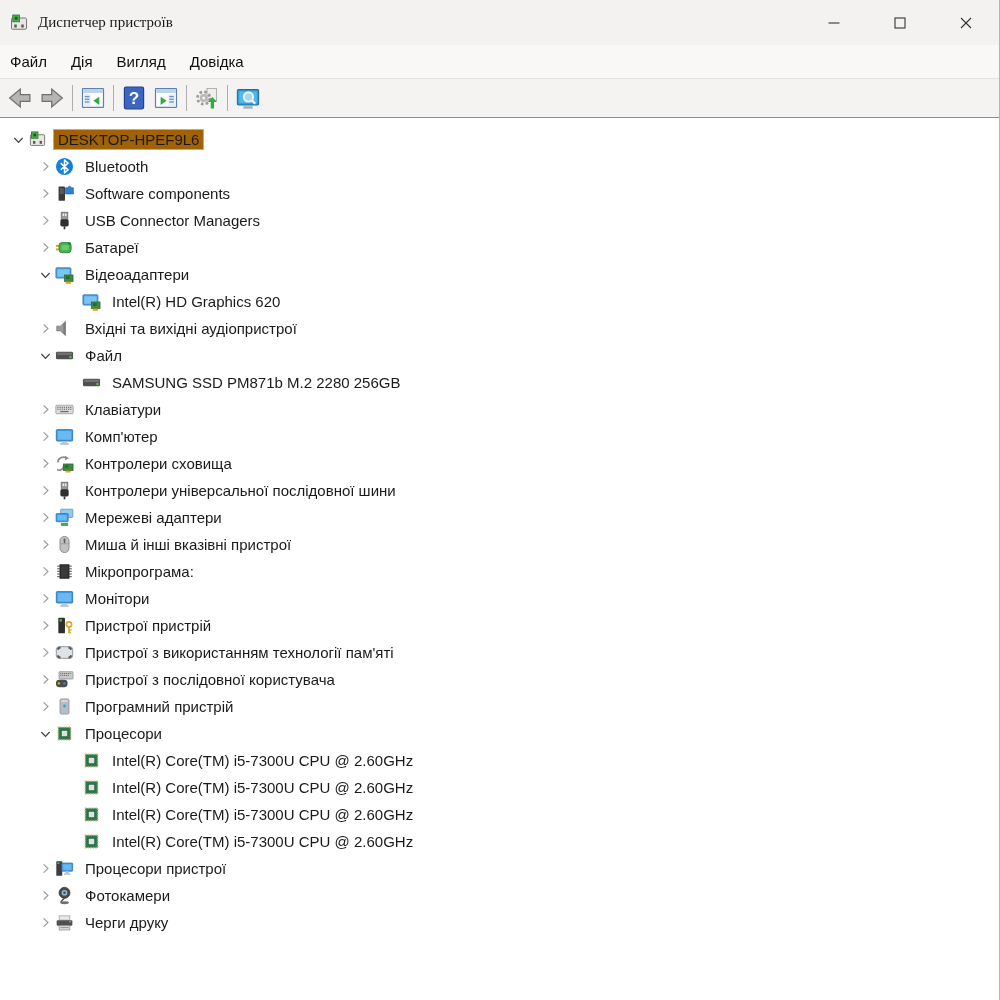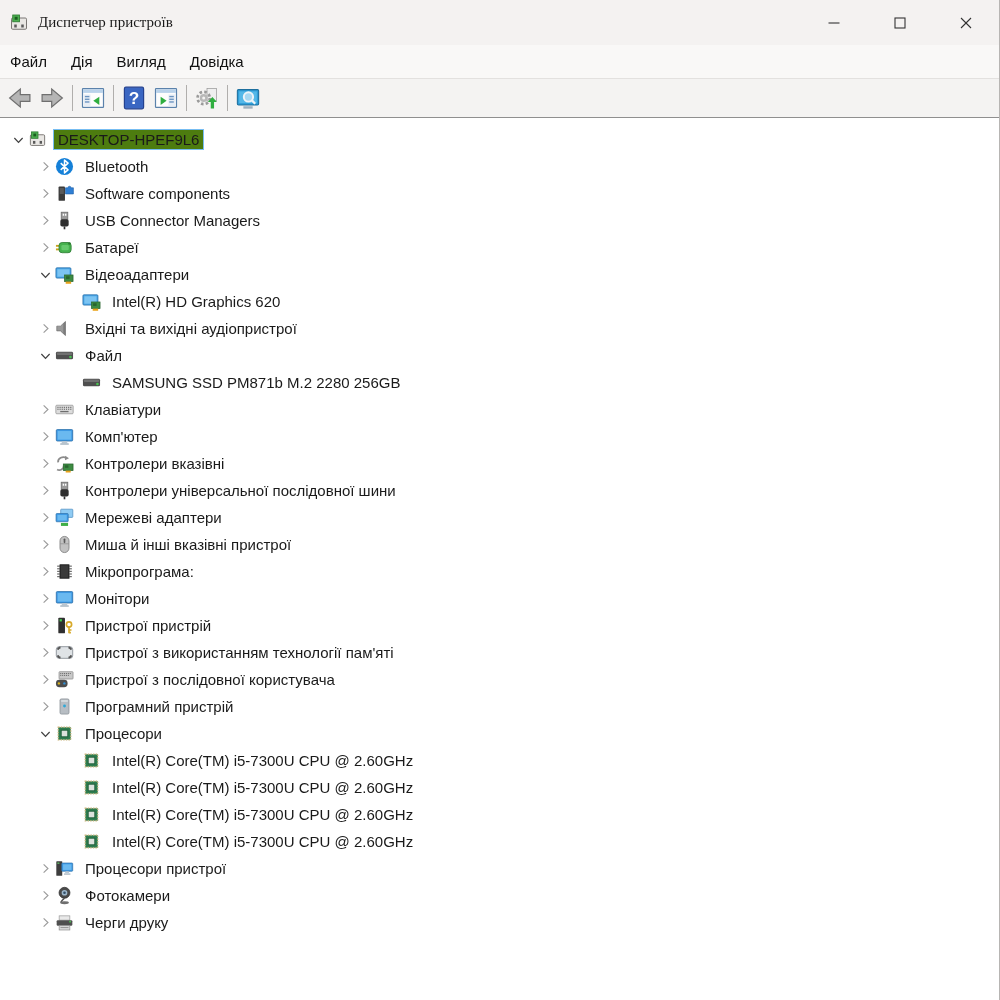--- a/index.html
+++ b/index.html
@@ -33,21 +33,21 @@
   
   .tree { background:#fff; padding-top:8px; }
   .row { height:27px; display:flex; align-items:center; white-space:nowrap; }
   .sp { flex:0 0 auto; display:inline-block; height:1px; }
   .chev { flex:0 0 auto; width:20px; height:18px; display:flex; align-items:center; justify-content:center; }
   .chev svg { width:15px; height:15px; }
   .ticon { flex:0 0 auto; width:19px; height:19px; margin-right:7px; display:flex;
     align-items:center; justify-content:center; }
   .ticon svg { width:19px; height:19px; }
   .tlabel { font-size:15px; color:#1a1a1a; padding:1px 4px; }
-  .tlabel.selected { background:#4d7c0f; outline:1px solid #77bdf2; }
+  .tlabel.selected { background:#a16207; outline:1px solid #77bdf2; }
 </style>
 </head>
 <body>
 
 <div class="window">
 
   <div class="titlebar">
     <span class="app-icon"><svg viewBox="0 0 16 16">
           <rect x="2" y="4" width="12" height="9" rx="1" fill="#e9e7e4" stroke="#7a7774" stroke-width="0.8"></rect>
           <rect x="3" y="1.6" width="5.4" height="5.4" fill="#4caf50" stroke="#2e7d32" stroke-width="0.7"></rect>
@@ -379,21 +379,21 @@
         <span class="ticon">
           <svg viewBox="0 0 16 16">
             <path d="M2.6 7 C2.2 3.4 6.6 1.6 9.4 3.2" stroke="#8b8b8b" stroke-width="1.5" fill="none"></path>
             <polygon points="8.6,1.4 11.8,3.6 8.4,5.2" fill="#8b8b8b"></polygon>
             <path d="M7.4 9.6 C7.6 12.8 4 14.4 1.8 13" stroke="#8b8b8b" stroke-width="1.5" fill="none"></path>
             <rect x="7" y="8.4" width="8.2" height="5.6" fill="#3c8b42" stroke="#2a642f" stroke-width="0.6"></rect>
             <rect x="8.3" y="9.5" width="3" height="2.1" fill="#2a642f"></rect>
             <rect x="9" y="14" width="4.2" height="1.6" fill="#e9a21a"></rect>
           </svg>
         </span>
-        <span class="tlabel">Контролери вказівні</span>
+        <span class="tlabel">Контролери сховища</span>
       </div>
       <div class="row">
         <span class="sp" style="width: 35px;"></span>
         <span class="chev">
           <svg viewBox="0 0 16 16">
             <polyline points="6,3.6 10.6,8 6,12.4" fill="none" stroke="#9a9a9a" stroke-width="1.2"></polyline>
           </svg>
         </span>
         <span class="ticon">
           <svg viewBox="0 0 16 16">

